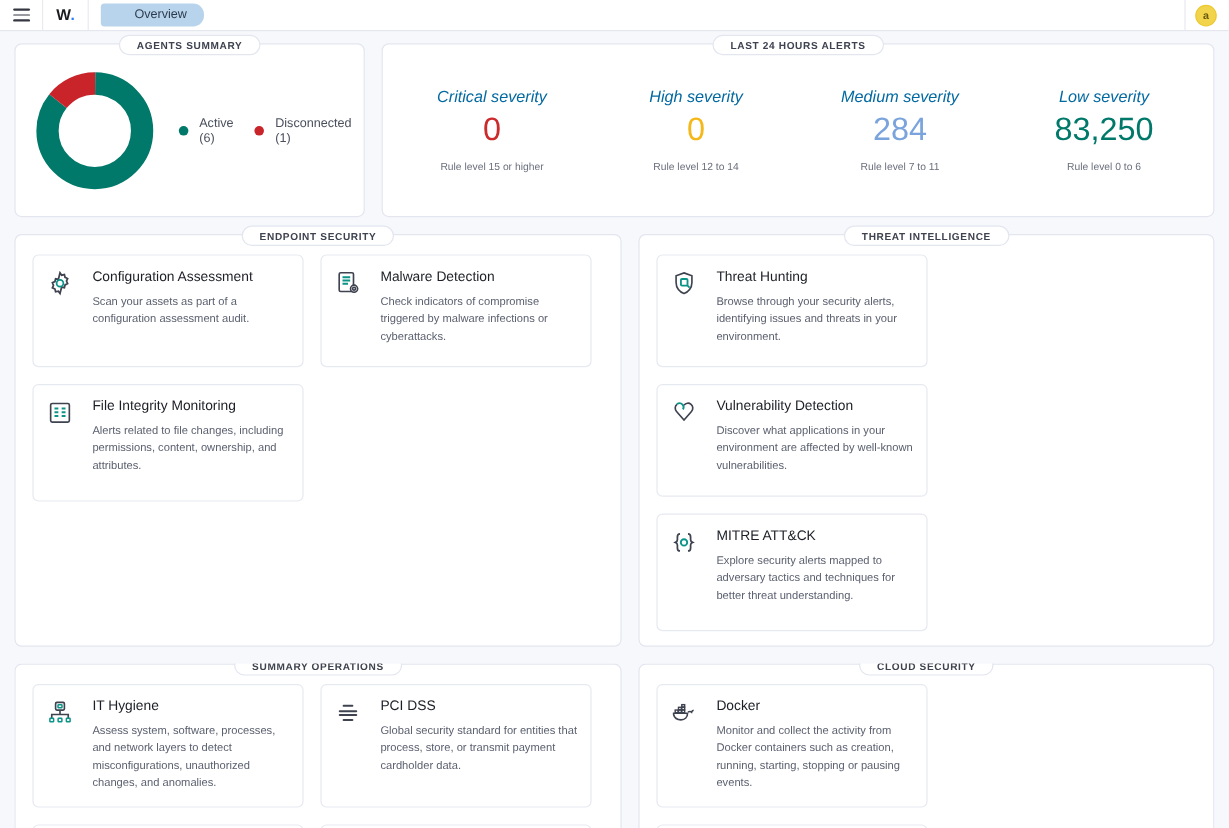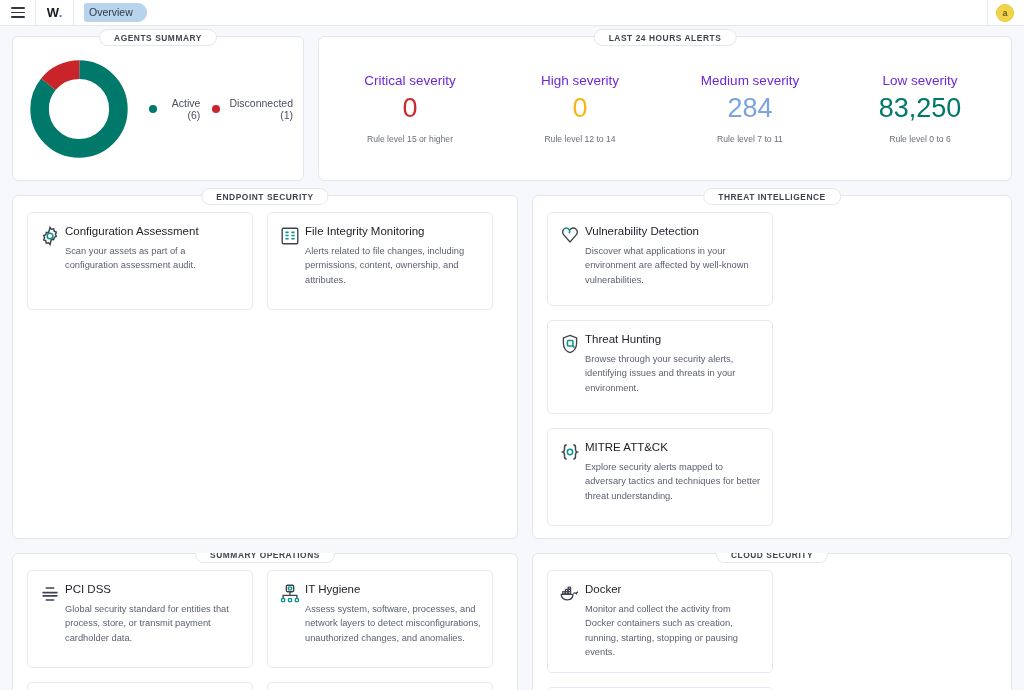--- a/index.html
+++ b/index.html
@@ -31,21 +31,21 @@
     border-right: 1px solid #e9eaf0;
     font-weight: bold; font-size: 13px; color: #1a1c21;
     letter-spacing: -0.3px;
   }
   .brand .dot { color: #2e7df6; }
   .tabwrap { display:flex; align-items:center; height: 100%; padding-left: 10px; }
   .tab {
     background: #b8d4ec;
     color: #2b3a4a;
     font-size: 10.5px;
-    padding: 3px 14px 3px 5px;
+    padding: 3px 14px 3px 28px;
     border-radius: 3px 9px 9px 3px;
     line-height: 1.25;
   }
   .avatar {
     position: absolute; right: 10px; top: 50%; transform: translateY(-50%);
     width: 18px; height: 18px; border-radius: 50%;
     background: #f2d44c;
     display:flex; align-items:center; justify-content:center;
     font-size: 9px; color: #6b5a0d; font-weight: bold;
     border: 1px solid #ecc92f;
@@ -71,47 +71,47 @@
     border: 1px solid #e3e6ef;
     border-radius: 10px;
     font-size: 8.4px; font-weight: bold; letter-spacing: 0.55px;
     color: #3f4350;
     padding: 2.5px 14px;
     white-space: nowrap;
     z-index: 2;
   }
 
   
-  .agents-panel { width: 292px; height: 145px; flex: 0 0 292px; text-align: right; }
+  .agents-panel { width: 292px; height: 145px; flex: 0 0 292px; }
   .agents-body { display:flex; align-items:center; height: 100%; padding: 8px 10px 8px 14px; }
   .donut { width: 104px; height: 104px; flex: 0 0 104px; position: relative; }
   .donut svg { display:block; }
   .legend { margin-left: 18px; display:flex; flex-direction:row; gap: 12px; }
   .legend-item { display:flex; align-items:center; gap: 9px; font-size: 10.5px; color: #4a4f5c; }
   .bullet { width: 8px; height: 8px; border-radius: 50%; flex: 0 0 8px; }
 
   
   .alerts-panel { flex: 1; height: 145px; }
   .alerts-body { display:flex; height: 100%; align-items:center; padding: 0 6px; }
   .alert-cell { flex:1; text-align:center; }
-  .alert-title { font-size: 13.5px; color: #6d28d9; margin-bottom: 6px; }
+  .alert-title { font-size: 13.5px; color: #0369a1; margin-bottom: 6px; font-style: italic; }
   .alert-value { font-size: 27px; line-height: 1.05; margin-bottom: 12px; font-weight: 400; }
   .alert-sub { font-size: 8.6px; color: #6a6f7c; }
 
   
   .sec-panel { padding: 16px 4px 12px 14px; }
   .sec-left { flex: 0 0 506px; width: 506px; }
   .sec-right { flex: 1; }
   .card-grid { display:flex; flex-wrap: wrap; gap: 14px; }
   .card {
     width: 226px;
     border: 1px solid #e6e9f0;
     border-radius: 5px;
     padding: 11px 11px 12px 11px;
-    display:flex; gap: 2px;
+    display:flex; gap: 14px;
     background: #fff;
     min-height: 94px;
   }
   .card.tall { min-height: 98px; }
   .card-icon { flex: 0 0 24px; width: 24px; padding-top: 1px; }
   .card-icon svg { display:block; }
   .card-text { flex: 1; min-width: 0; }
   .card-title { font-size: 11.5px; color: #1c1f26; margin-bottom: 5px; line-height: 1.3; }
   .card-desc { font-size: 9.3px; color: #5c6170; line-height: 1.55; }
   .clip { overflow: hidden; }
@@ -203,20 +203,35 @@
               <path d="M12 2.6l1.5 2.1 2.5-.5.6 2.5 2.3 1.1-1 2.3 1 2.3-2.3 1.1-.6 2.5-2.5-.5L12 21.4l-1.5-2.1-2.5.5-.6-2.5-2.3-1.1 1-2.3-1-2.3 2.3-1.1.6-2.5 2.5.5z"></path>
               <circle cx="12" cy="12" r="3.1" stroke="#0d9488"></circle>
             </svg>
           </div>
           <div class="card-text">
             <div class="card-title">Configuration Assessment</div>
             <div class="card-desc">Scan your assets as part of a configuration assessment audit.</div>
           </div>
         </div>
 
+        <div class="card">
+          <div class="card-icon">
+            <svg width="22" height="22" viewBox="0 0 24 24" fill="none" stroke="#3f4350" stroke-width="1.5">
+              <rect x="4" y="2.5" width="13" height="17" rx="1.4"></rect>
+              <path d="M7 6.5h7M7 9.5h7M7 12.5h5" stroke="#0d9488" stroke-width="1.8"></path>
+              <circle cx="17.5" cy="17" r="3.2" fill="#fff"></circle>
+              <circle cx="17.5" cy="17" r="1.3"></circle>
+              <path d="M17.5 13.3v1M17.5 19.7v1M13.8 17h1M20.2 17h1"></path>
+            </svg>
+          </div>
+          <div class="card-text">
+            <div class="card-title">Malware Detection</div>
+            <div class="card-desc">Check indicators of compromise triggered by malware infections or cyberattacks.</div>
+          </div>
+        </div>
 
         <div class="card tall">
           <div class="card-icon">
             <svg width="22" height="22" viewBox="0 0 24 24" fill="none" stroke="#3f4350" stroke-width="1.5">
               <rect x="3.5" y="3.5" width="17" height="17" rx="1.4"></rect>
               <path d="M7 8h3.5M7 11.5h3.5M7 15h3.5M13.5 8H17M13.5 11.5H17M13.5 15H17" stroke="#0d9488" stroke-width="1.8"></path>
             </svg>
           </div>
           <div class="card-text">
             <div class="card-title">File Integrity Monitoring</div>
@@ -227,41 +242,41 @@
       </div>
     </div>
 
     <div class="panel sec-panel sec-right">
       <div class="panel-label">THREAT INTELLIGENCE</div>
       <div class="card-grid">
 
         <div class="card">
           <div class="card-icon">
             <svg width="22" height="22" viewBox="0 0 24 24" fill="none" stroke="#3f4350" stroke-width="1.5">
-              <path d="M12 5.2C13.6 3 16.4 2.6 18.4 4.3c2 1.7 2.1 4.6.4 6.5L12 18.6 5.2 10.8C3.5 8.9 3.6 6 5.6 4.3"></path>
-              <path d="M5.6 4.3C7.1 3 9.3 3.1 10.7 4.6c1.1 1.2 1.2 3 .3 4.3" stroke="#0d9488" stroke-width="1.7"></path>
-            </svg>
-          </div>
-          <div class="card-text">
-            <div class="card-title">Vulnerability Detection</div>
-            <div class="card-desc">Discover what applications in your environment are affected by well-known vulnerabilities.</div>
-          </div>
-        </div>
-
-        <div class="card">
-          <div class="card-icon">
-            <svg width="22" height="22" viewBox="0 0 24 24" fill="none" stroke="#3f4350" stroke-width="1.5">
               <path d="M12 2.6l7.2 2.7v6c0 5-3.2 8.9-7.2 10.1-4-1.2-7.2-5.1-7.2-10.1v-6z"></path>
               <rect x="9.2" y="8.2" width="6" height="6" rx="1" stroke="#0d9488" stroke-width="1.7"></rect>
               <path d="M14.7 13.7l2.4 2.4" stroke="#0d9488" stroke-width="1.7"></path>
             </svg>
           </div>
           <div class="card-text">
             <div class="card-title">Threat Hunting</div>
             <div class="card-desc">Browse through your security alerts, identifying issues and threats in your environment.</div>
+          </div>
+        </div>
+
+        <div class="card">
+          <div class="card-icon">
+            <svg width="22" height="22" viewBox="0 0 24 24" fill="none" stroke="#3f4350" stroke-width="1.5">
+              <path d="M12 5.2C13.6 3 16.4 2.6 18.4 4.3c2 1.7 2.1 4.6.4 6.5L12 18.6 5.2 10.8C3.5 8.9 3.6 6 5.6 4.3"></path>
+              <path d="M5.6 4.3C7.1 3 9.3 3.1 10.7 4.6c1.1 1.2 1.2 3 .3 4.3" stroke="#0d9488" stroke-width="1.7"></path>
+            </svg>
+          </div>
+          <div class="card-text">
+            <div class="card-title">Vulnerability Detection</div>
+            <div class="card-desc">Discover what applications in your environment are affected by well-known vulnerabilities.</div>
           </div>
         </div>
 
         <div class="card tall">
           <div class="card-icon">
             <svg width="22" height="22" viewBox="0 0 24 24" fill="none" stroke="#3f4350" stroke-width="1.6">
               <path d="M8.4 4.2C6.4 4.2 6 5.3 6 7v2.6c0 1.1-.6 1.9-1.8 2.4 1.2.5 1.8 1.3 1.8 2.4V17c0 1.7.4 2.8 2.4 2.8"></path>
               <path d="M15.6 4.2c2 0 2.4 1.1 2.4 2.8v2.6c0 1.1.6 1.9 1.8 2.4-1.2.5-1.8 1.3-1.8 2.4V17c0 1.7-.4 2.8-2.4 2.8"></path>
               <circle cx="12" cy="12" r="2.9" stroke="#0d9488" stroke-width="1.7"></circle>
             </svg>
@@ -274,50 +289,50 @@
 
       </div>
     </div>
   </div>
 
   <div class="row clip">
 
     <div class="panel sec-panel sec-left">
       <div class="panel-label">SUMMARY OPERATIONS</div>
       <div class="card-grid">
-
-        <div class="card tall">
-          <div class="card-icon">
-            <svg width="22" height="22" viewBox="0 0 24 24" fill="none" stroke="#3f4350" stroke-width="1.8" stroke-linecap="round">
-              <path d="M8 5.5h8"></path>
-              <path d="M4.5 10.5h15"></path>
-              <path d="M4.5 14h15"></path>
-              <path d="M8 18.5h8"></path>
-            </svg>
-          </div>
-          <div class="card-text">
-            <div class="card-title">PCI DSS</div>
-            <div class="card-desc">Global security standard for entities that process, store, or transmit payment cardholder data.</div>
-          </div>
-        </div>
 
         <div class="card tall">
           <div class="card-icon">
             <svg width="22" height="22" viewBox="0 0 24 24" fill="none" stroke="#3f4350" stroke-width="1.5">
               <rect x="8" y="2.5" width="8" height="7" rx="1.2"></rect>
               <rect x="10.2" y="4.6" width="3.6" height="2.8" rx="0.5" stroke="#0d9488" stroke-width="1.4"></rect>
               <path d="M12 9.5v4M4.5 17v-3.5h15V17"></path>
               <rect x="2.8" y="17" width="3.4" height="3.2" rx="0.6" stroke="#0d9488" stroke-width="1.4"></rect>
               <rect x="10.3" y="17" width="3.4" height="3.2" rx="0.6" stroke="#0d9488" stroke-width="1.4"></rect>
               <rect x="17.8" y="17" width="3.4" height="3.2" rx="0.6" stroke="#0d9488" stroke-width="1.4"></rect>
             </svg>
           </div>
           <div class="card-text">
             <div class="card-title">IT Hygiene</div>
             <div class="card-desc">Assess system, software, processes, and network layers to detect misconfigurations, unauthorized changes, and anomalies.</div>
+          </div>
+        </div>
+
+        <div class="card tall">
+          <div class="card-icon">
+            <svg width="22" height="22" viewBox="0 0 24 24" fill="none" stroke="#3f4350" stroke-width="1.8" stroke-linecap="round">
+              <path d="M8 5.5h8"></path>
+              <path d="M4.5 10.5h15"></path>
+              <path d="M4.5 14h15"></path>
+              <path d="M8 18.5h8"></path>
+            </svg>
+          </div>
+          <div class="card-text">
+            <div class="card-title">PCI DSS</div>
+            <div class="card-desc">Global security standard for entities that process, store, or transmit payment cardholder data.</div>
           </div>
         </div>
 
         <div class="card tall">
           
           
         </div>
 
         <div class="card tall">
           

